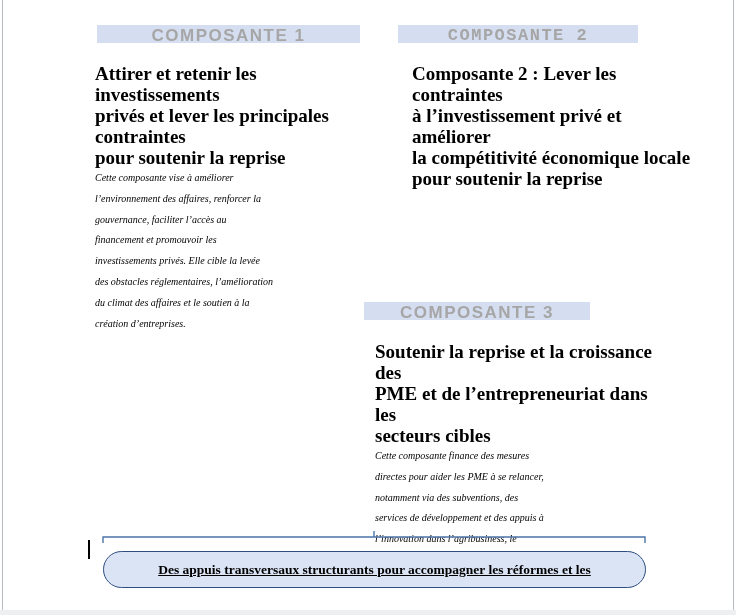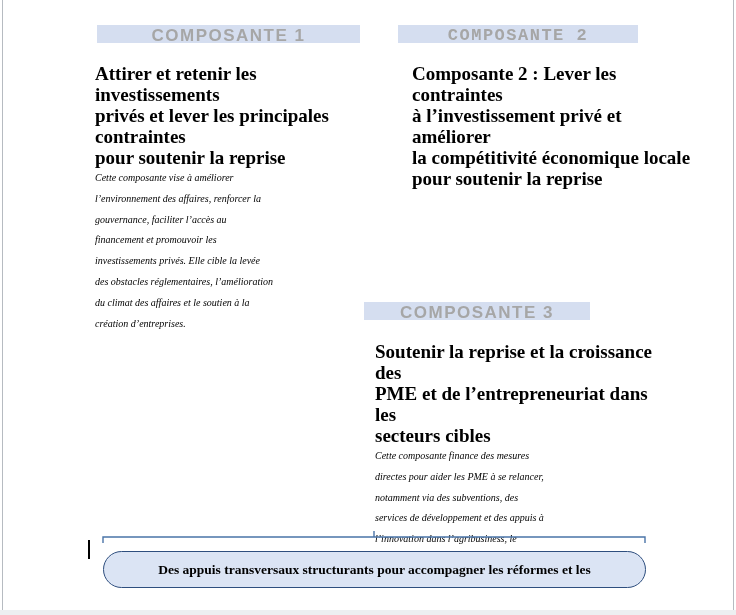--- a/index.html
+++ b/index.html
@@ -40,21 +40,21 @@
 
   .bracket { position:absolute; left:95px; top:526px; width:558px; height:20px; }
 
   .text-cursor { position:absolute; left:88px; top:540px; width:2px; height:19px; background:#000; }
 
   .banner {
     position:absolute; left:103px; top:551px; width:543px; height:37px;
     box-sizing:border-box;
     background:#dbe4f4; border:1.5px solid #2e4e7e; border-radius:19px;
     display:flex; align-items:center; justify-content:center;
-    font-weight:bold; font-size:13.5px; text-align:center; padding:0 12px;
+    font-weight:bold; font-size:13.5px; text-align:center; padding:0 12px;text-decoration:underline;
   }
 </style>
 </head>
 <body>
 
 <div class="page">
 
   <div class="edge edge-left"></div>
   <div class="edge edge-right"></div>
   <div class="bottom-strip"></div>

